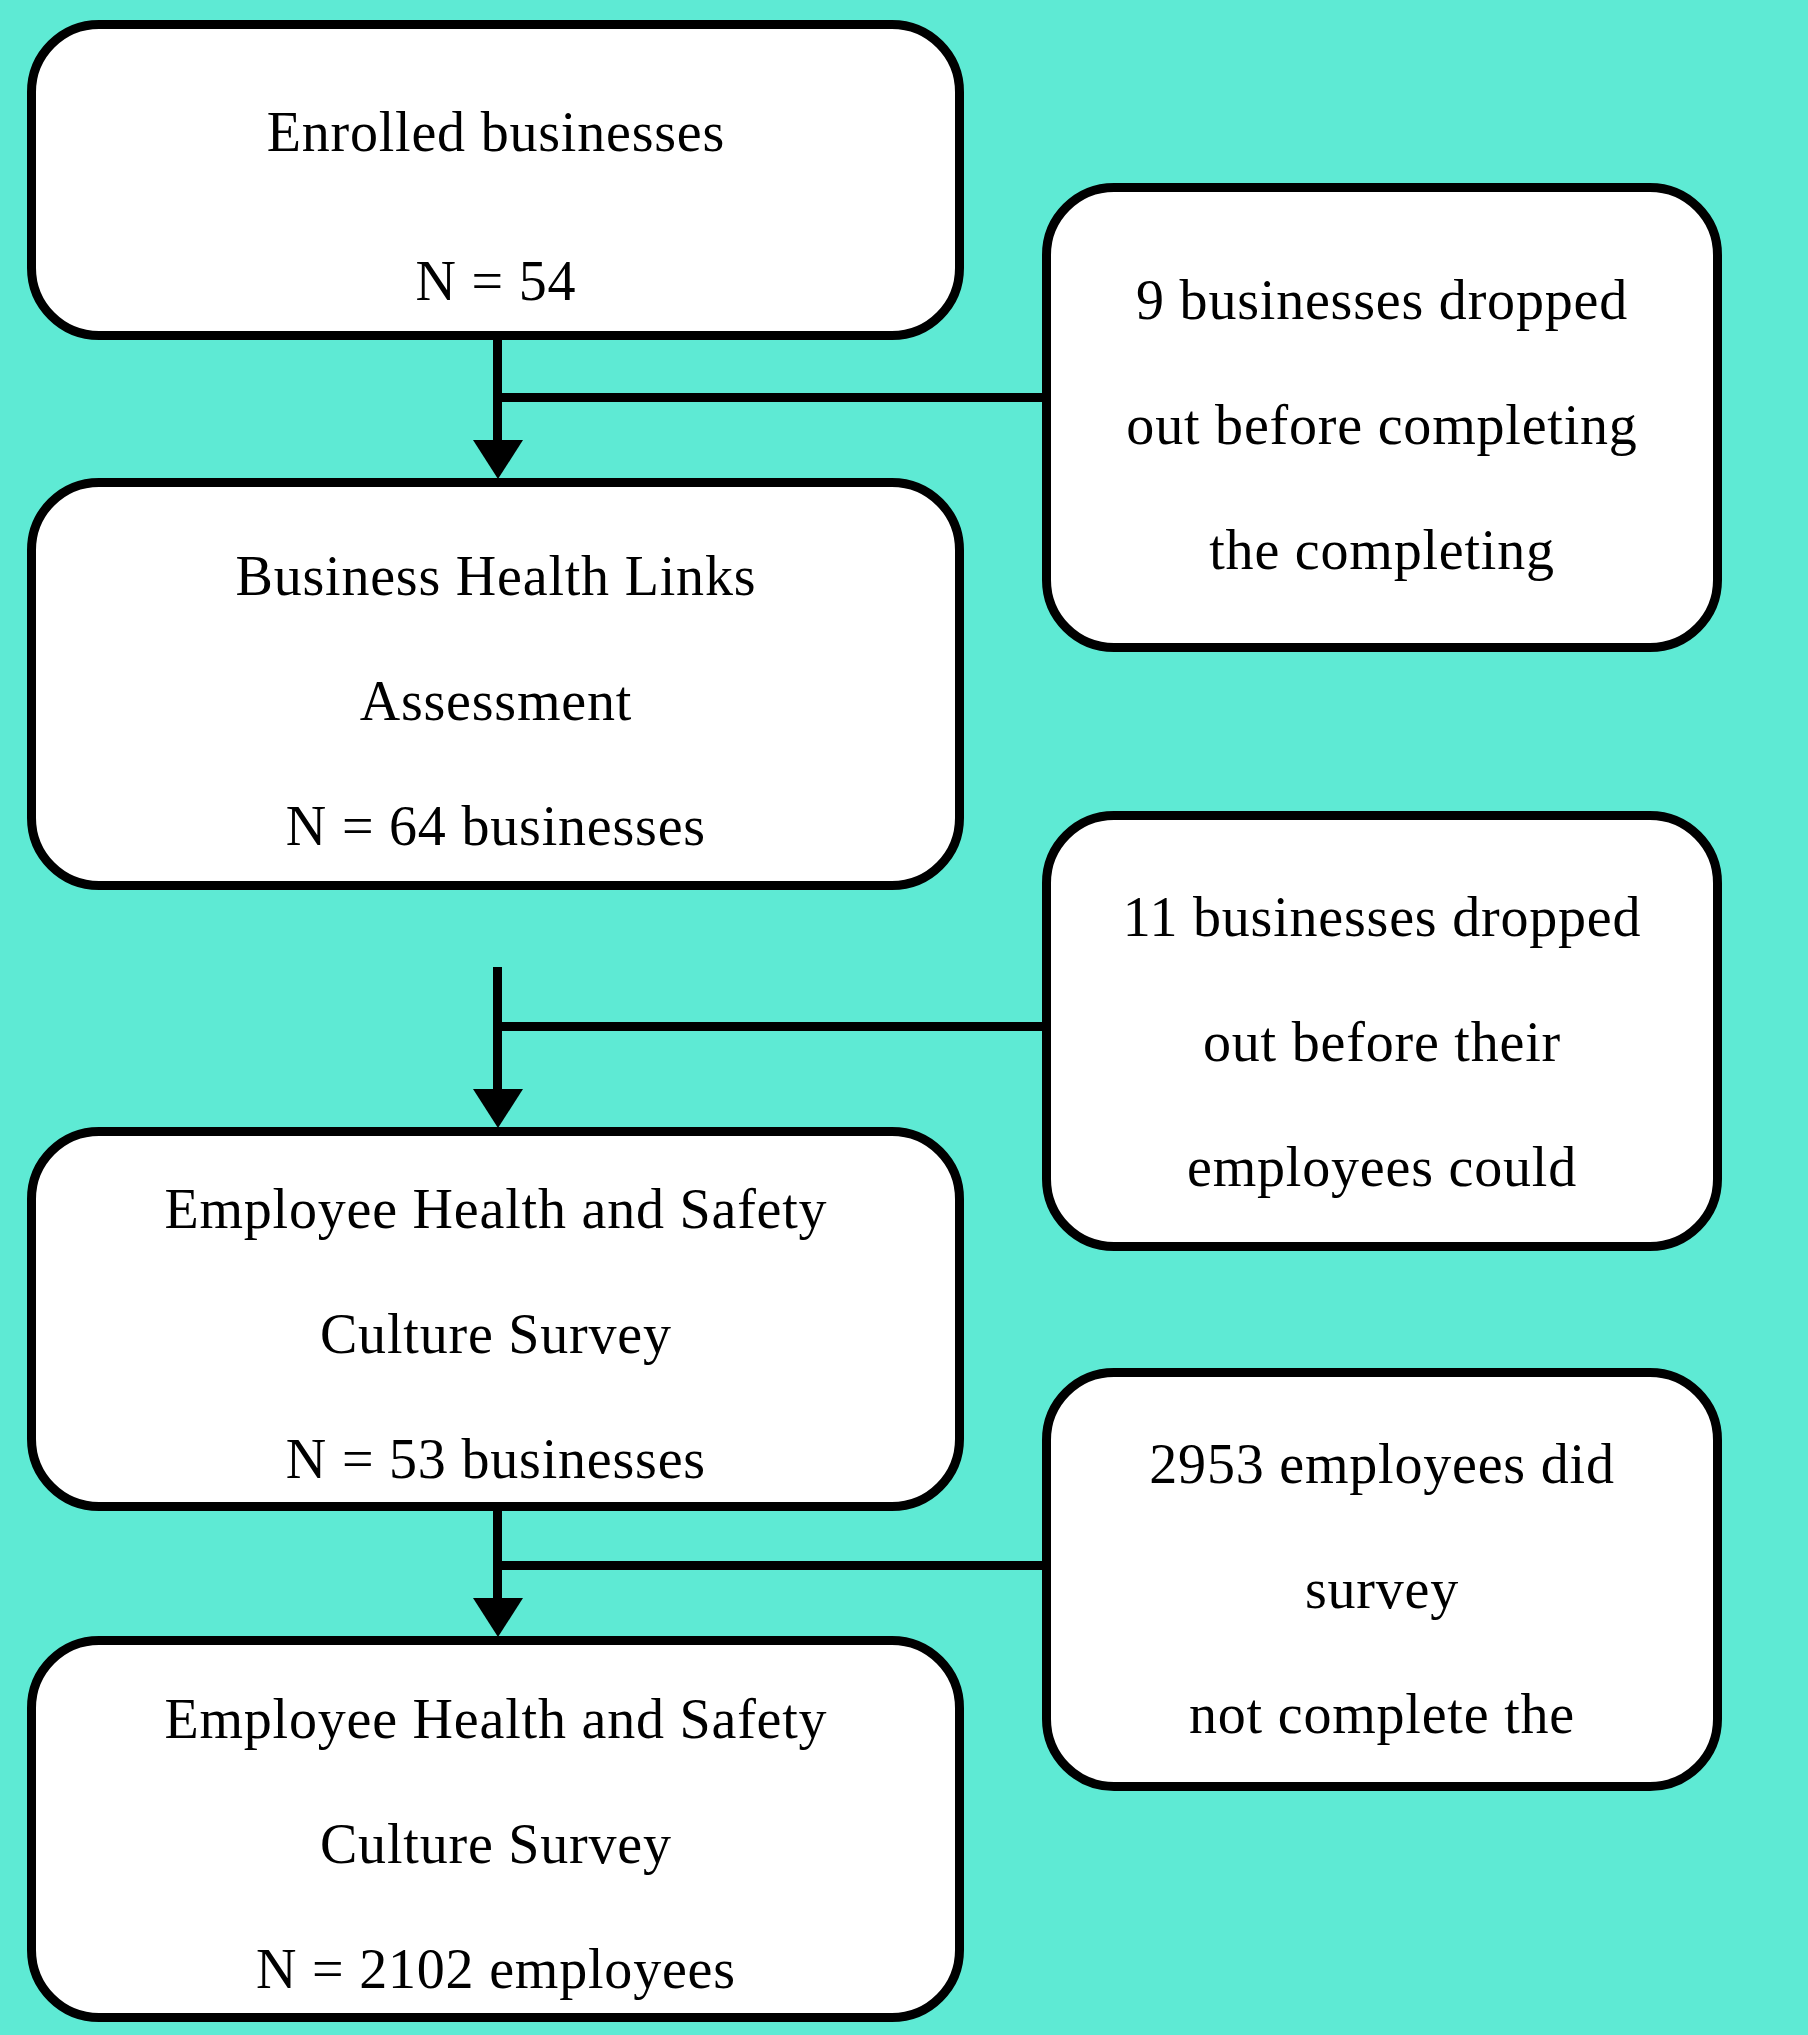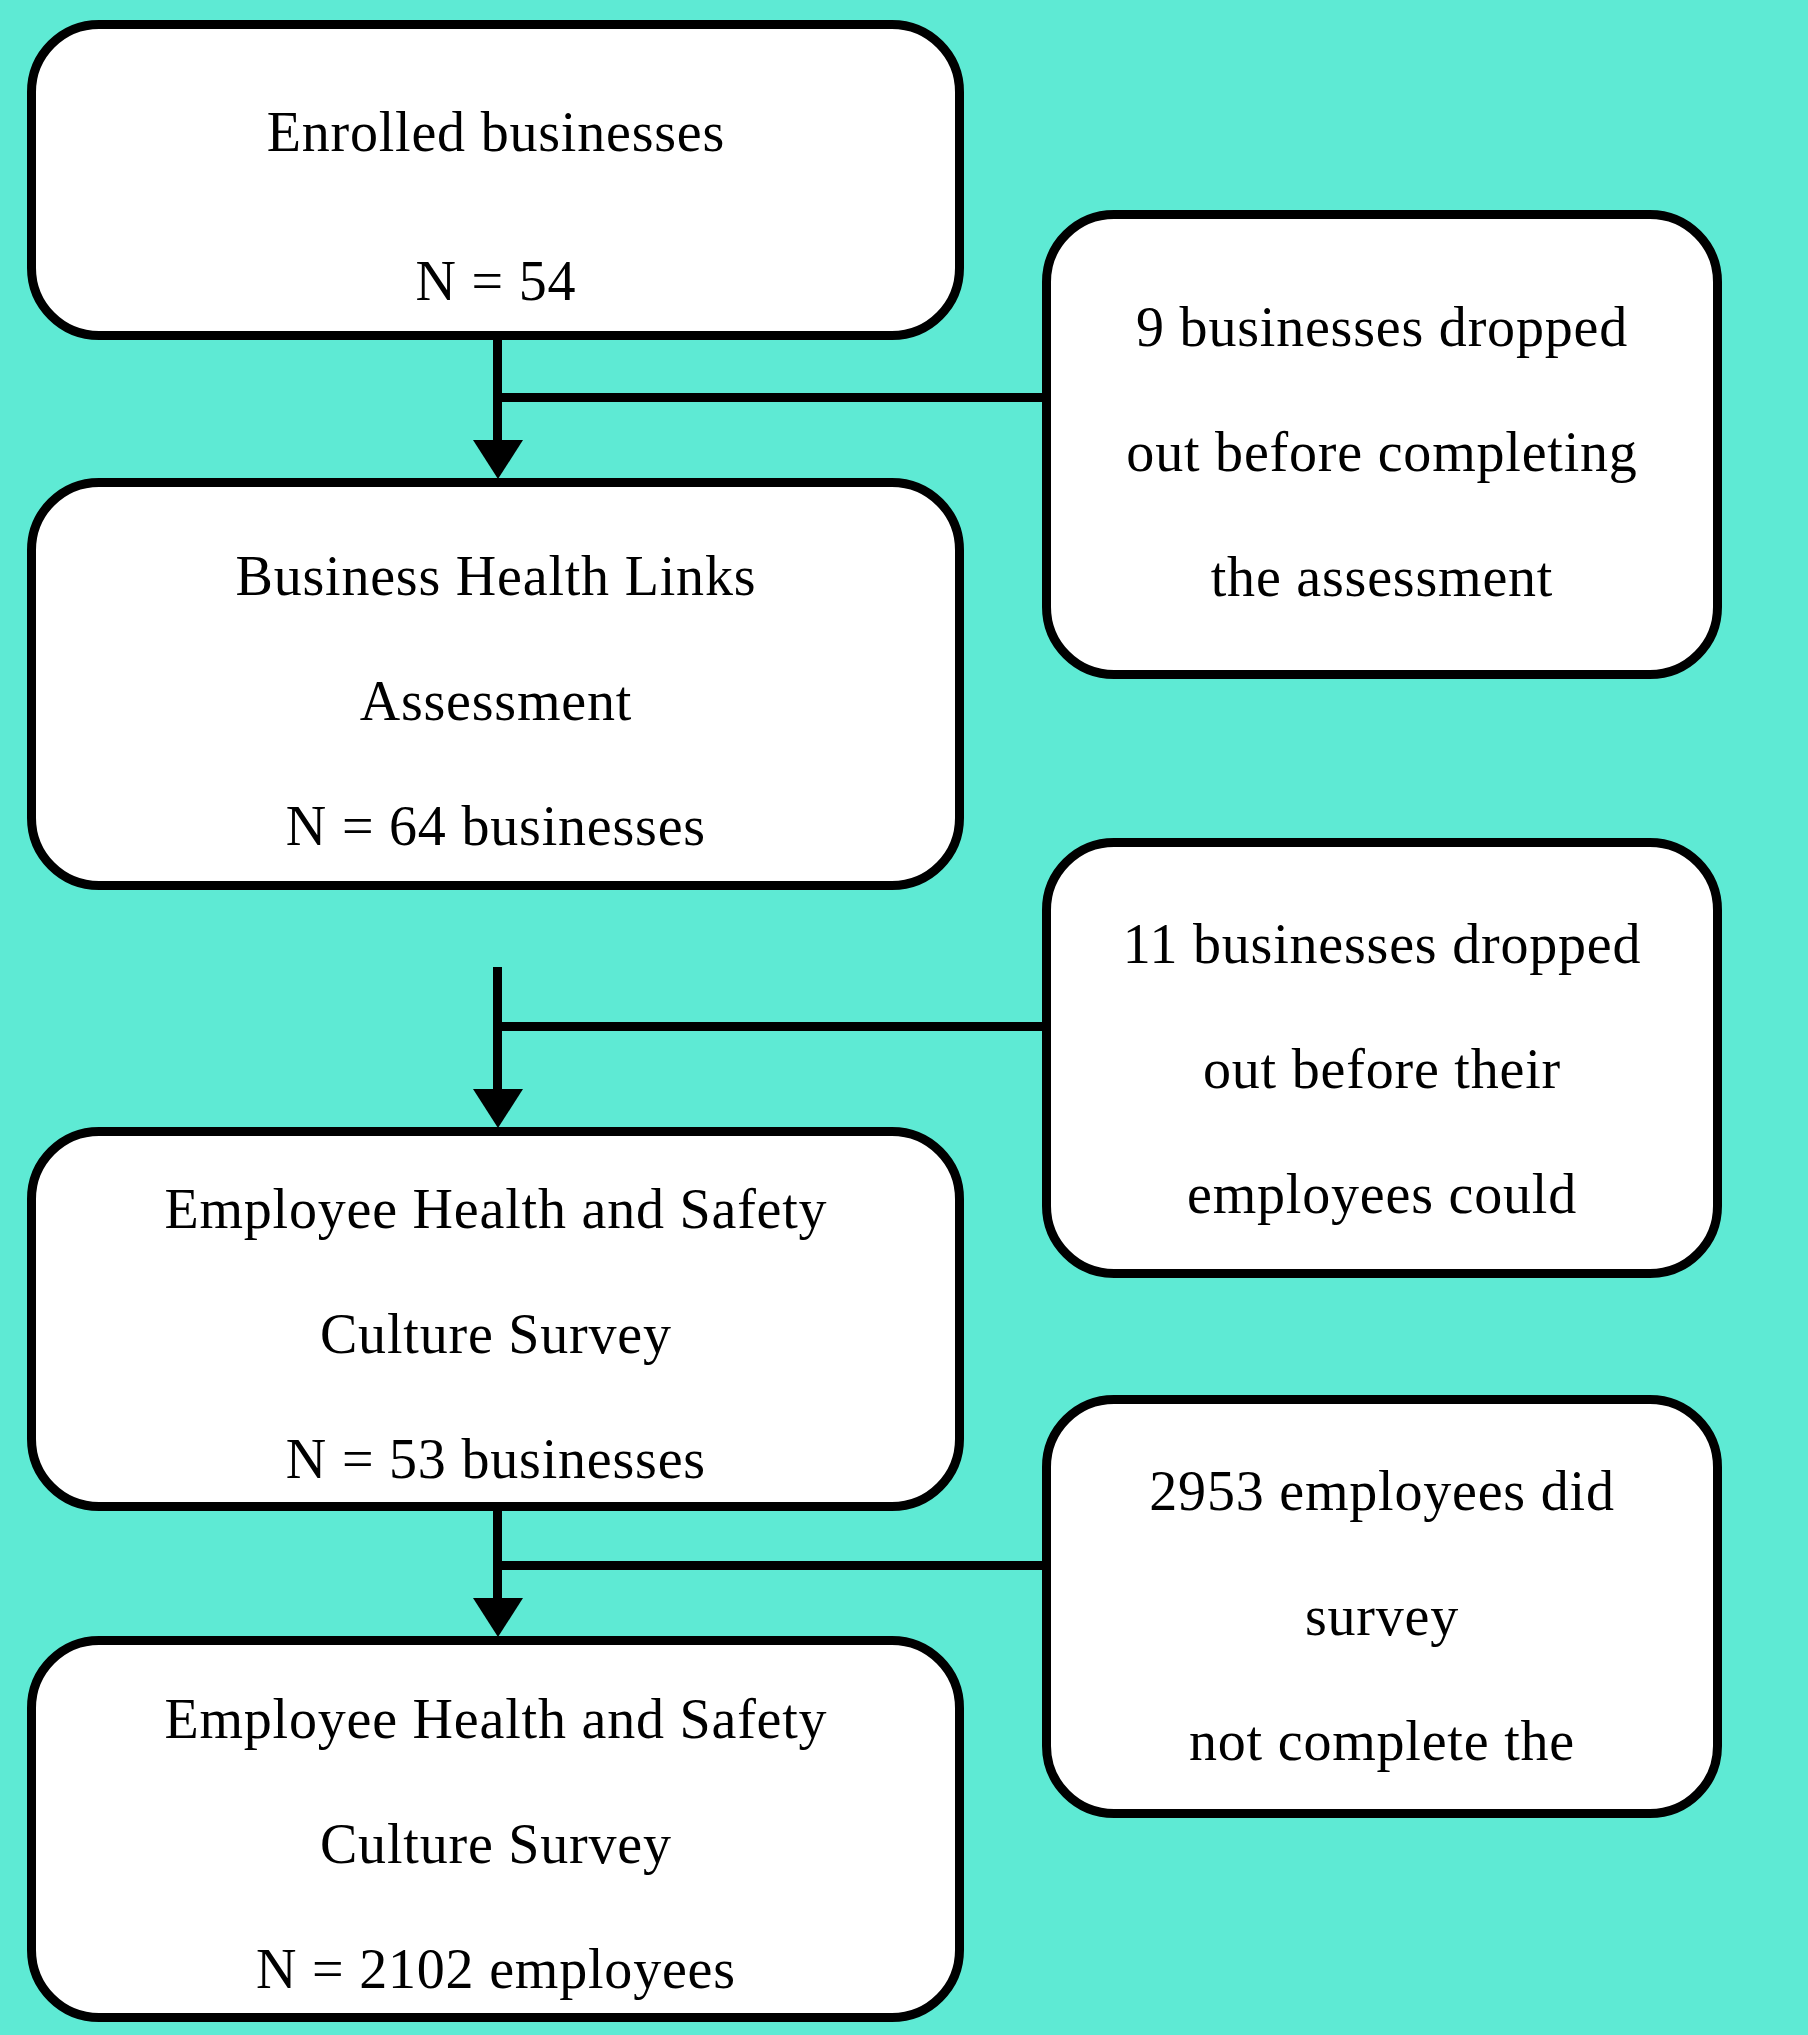--- a/index.html
+++ b/index.html
@@ -23,21 +23,21 @@
     display: flex;
     flex-direction: column;
     justify-content: center;
     align-items: center;
     text-align: center;
     font-size: 56px;
     letter-spacing: 0.8px;
   }
 
   .main { left: 27.4px;  width: 937px; }
-  .side { left: 1042px; width: 680px; margin-top: 27px; }
+  .side { left: 1042px; width: 680px; }
 
   .b1 { top: 19.6px;   height: 320px; padding-top: 55px; }
   .b2 { top: 478px;  height: 412px; padding-top: 35px; }
   .b3 { top: 1127px; height: 384px; padding-top: 31px; }
   .b4 { top: 1636px; height: 386px; padding-top: 31px; }
 
   .s1 { top: 183px;  height: 469px; padding-top: 15.7px; }
   .s2 { top: 811px; height: 440px; padding-top: 23.5px; }
   .s3 { top: 1368px; height: 423px; padding-top: 19px; }
 
@@ -102,21 +102,21 @@
 
   <div class="box main b4">
     <div class="line">Employee Health and Safety</div>
     <div class="line">Culture Survey</div>
     <div class="line">N = 2102 employees</div>
   </div>
 
   <div class="box side s1">
     <div class="line">9 businesses dropped</div>
     <div class="line">out before completing</div>
-    <div class="line">the assessment</div>
+    <div class="line">the completing</div>
   </div>
 
   <div class="box side s2">
     <div class="line">11 businesses dropped</div>
     <div class="line">out before their</div>
     <div class="line">employees could</div>
   </div>
 
   <div class="box side s3">
     <div class="line">2953 employees did</div>

